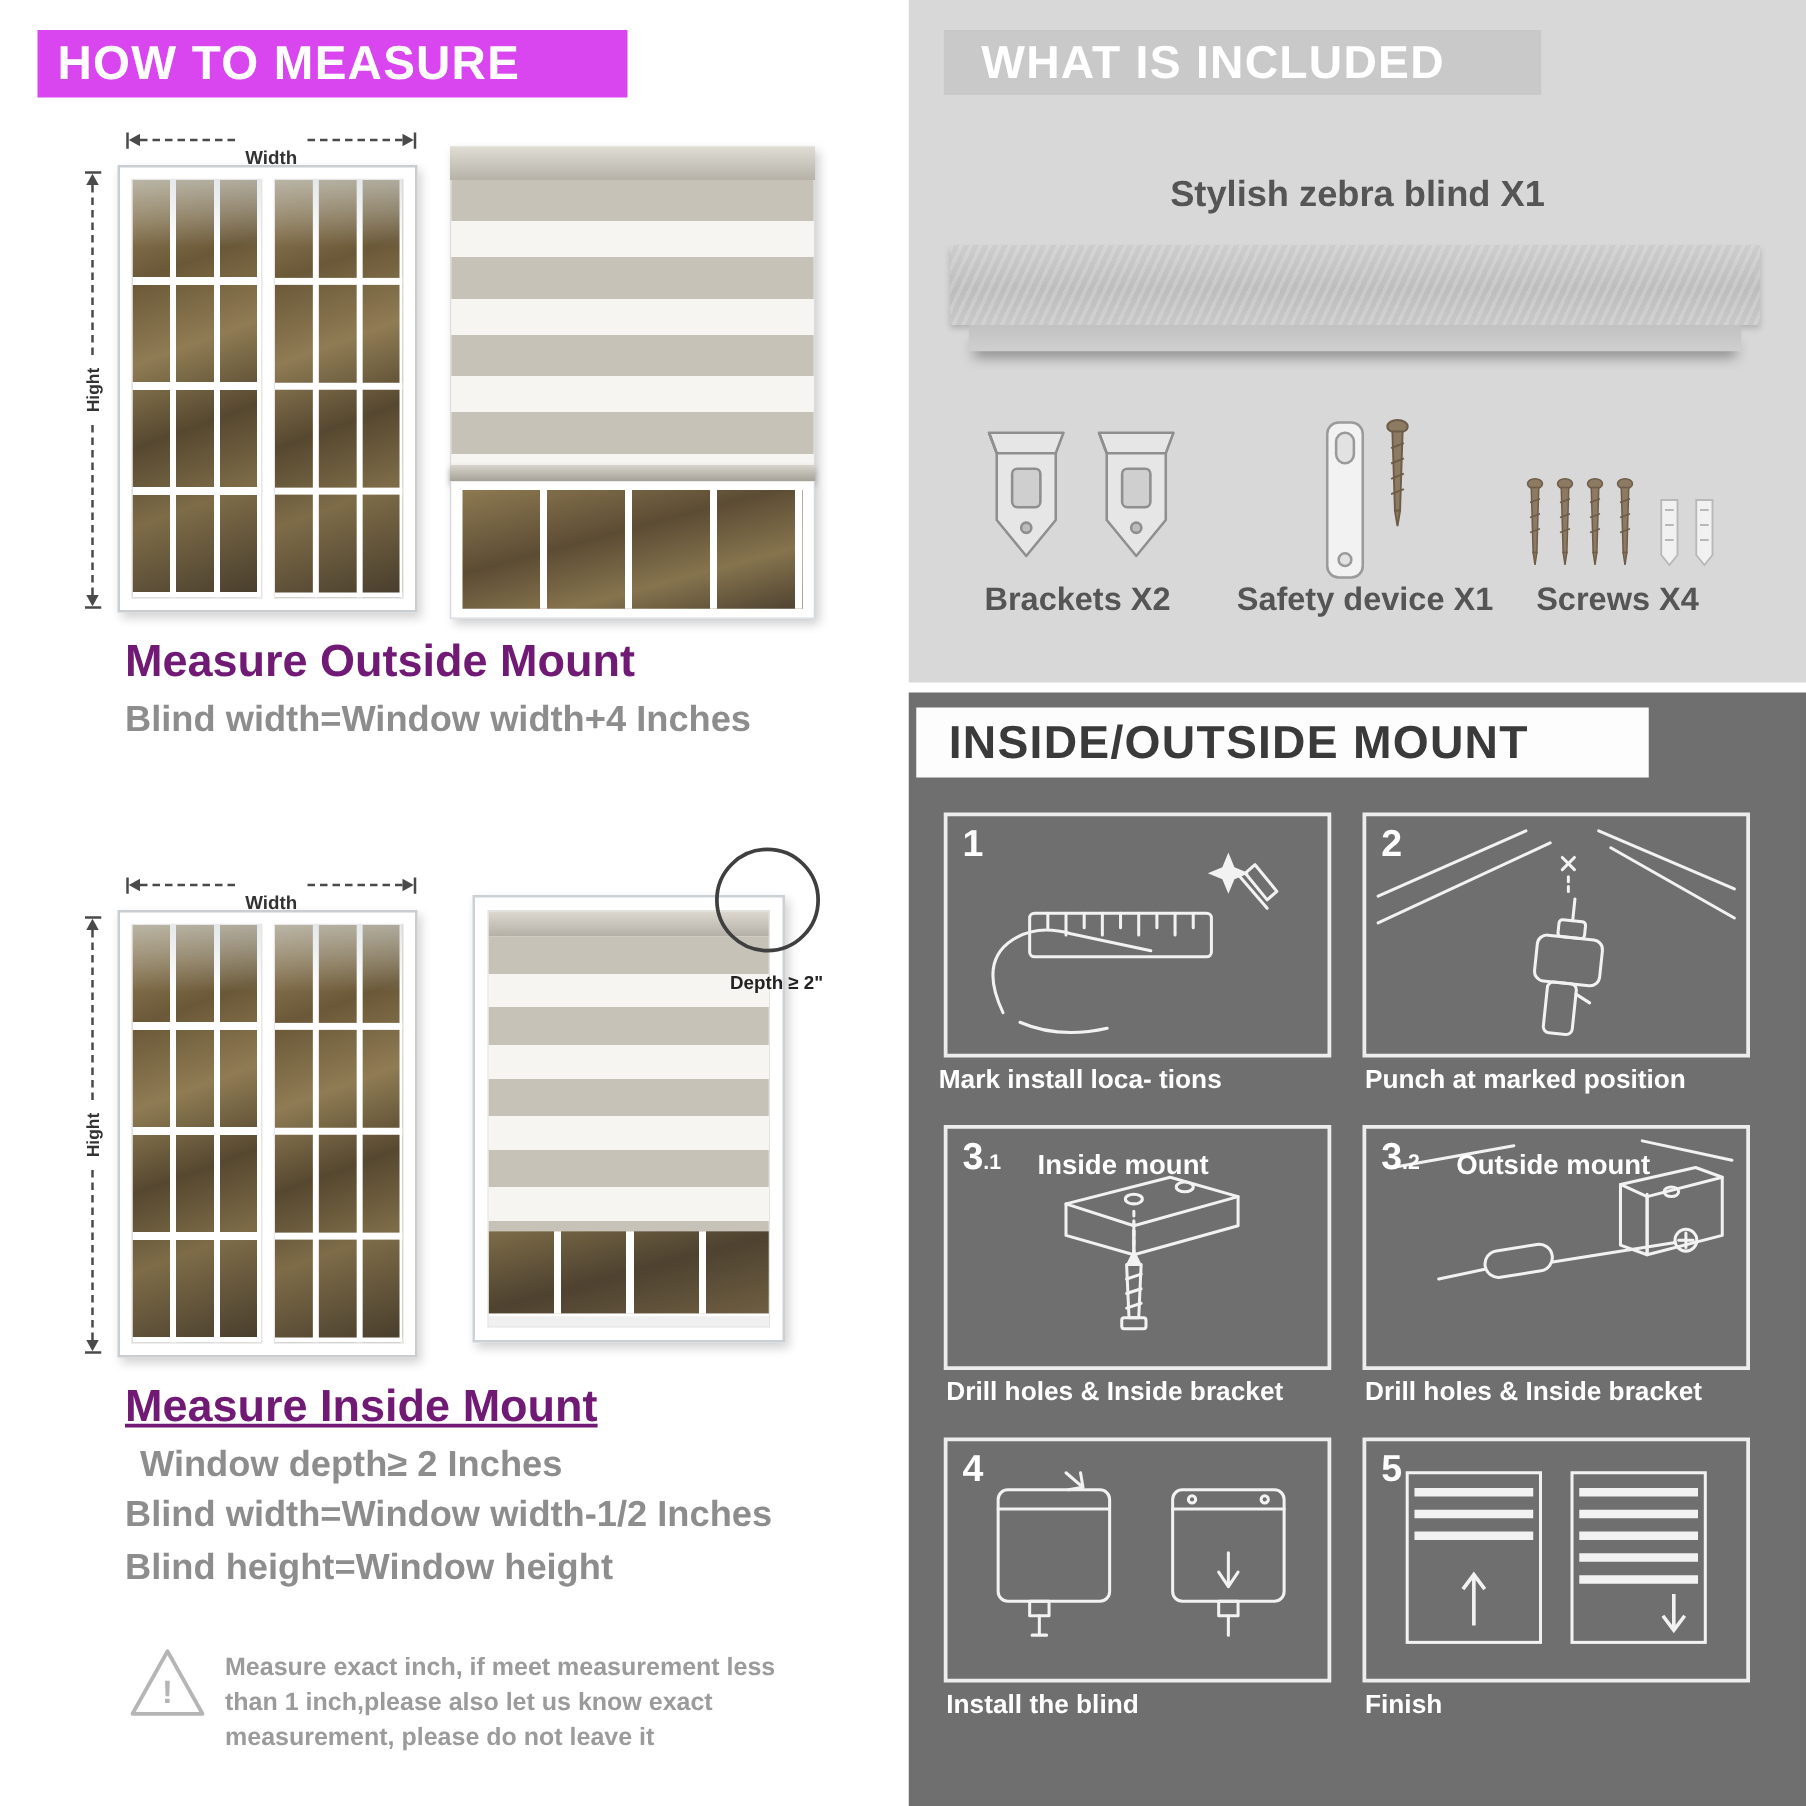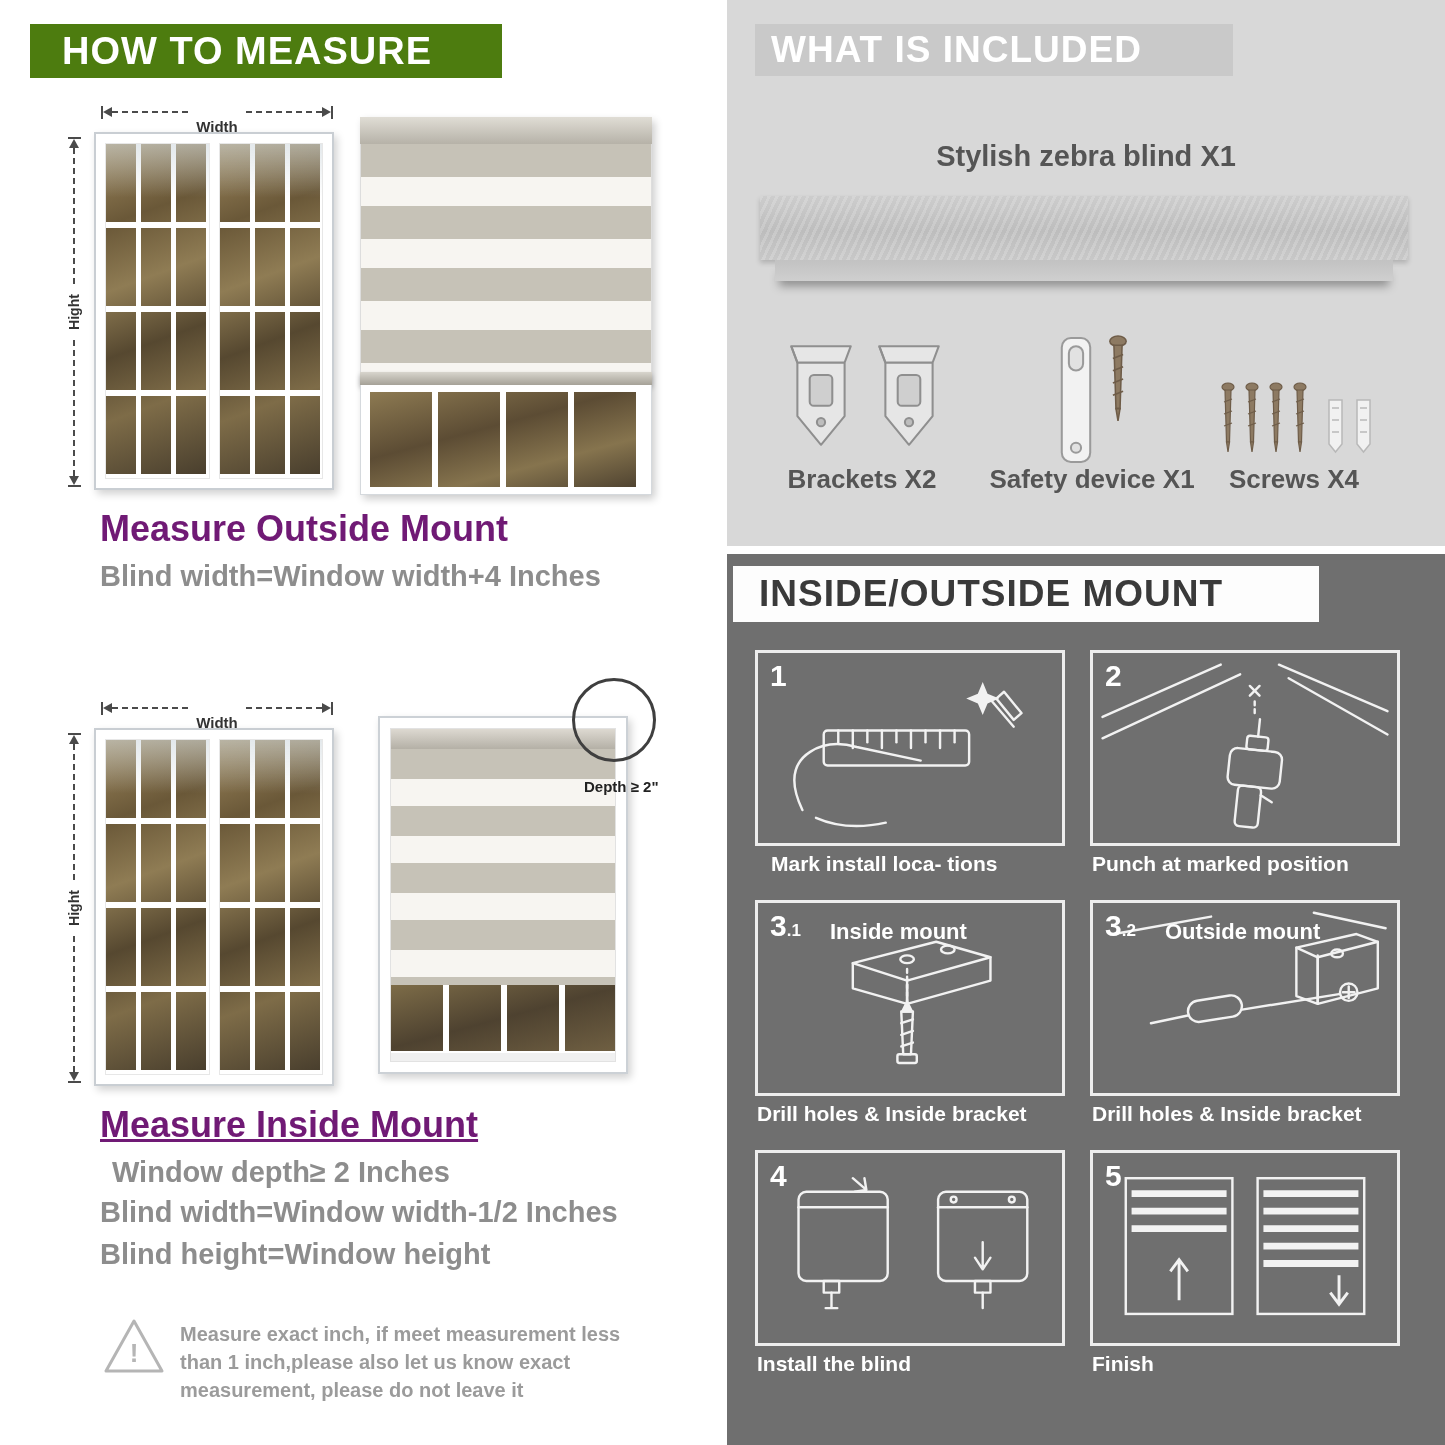--- a/index.html
+++ b/index.html
@@ -3,22 +3,22 @@
 <meta charset="utf-8">
 <style>
   * { margin:0; padding:0; box-sizing:border-box; }
   html,body { background:#fff; }
   body { font-family:"Liberation Sans", sans-serif; }
   .page { position:relative; width:1445px; height:1445px; background:#fff; overflow:hidden; }
 
   
   .htm-banner{
     position:absolute; left:30px; top:24px; width:472px; height:54px;
-    background:#4d7c0f; color:#fff; font-size:38px; font-weight:bold;
-    line-height:54px; padding-left:32px; letter-spacing:1px;
+    background:#d946ef; color:#fff; font-size:38px; font-weight:bold;
+    line-height:54px; padding-left:16px; letter-spacing:1px;
   }
   .sec-title{ position:absolute; font-size:36px; font-weight:bold; color:#701a75; }
   .sec-line{ position:absolute; font-size:29px; font-weight:bold; color:#8d8d8d; }
 
   
   .harrow{ position:absolute; display:flex; align-items:center; height:16px; }
   .harrow .endt{ width:2px; height:13px; background:#4a4a4a; }
   .harrow .ah{ width:0; height:0; border-top:5px solid transparent; border-bottom:5px solid transparent; }
   .harrow .ah.l{ border-right:9px solid #4a4a4a; }
   .harrow .ah.r{ border-left:9px solid #4a4a4a; }
@@ -94,21 +94,21 @@
   .warn-icon{ position:absolute; }
   .warn-text{
     position:absolute; font-size:20px; color:#9b9b9b; width:452px; line-height:1.4; font-weight:bold;
   }
 
   
   .panel-top{ position:absolute; left:727px; top:0; width:718px; height:546px; background:#d8d8d8; }
   .wii-banner{
     position:absolute; left:28px; top:24px; width:478px; height:52px;
     background:#c9c9c9; color:#fff; font-size:37px; font-weight:bold;
-    line-height:52px; padding-left:16px; letter-spacing:1px;
+    line-height:52px; padding-left:30px; letter-spacing:1px;
   }
   .blind-x1{ position:absolute; left:0; top:140px; width:100%; text-align:center;
     font-size:29px; font-weight:bold; color:#555; }
   .headrail{
     position:absolute; left:33px; top:196px; width:648px; height:64px;
     background:
       repeating-linear-gradient(115deg, rgba(255,255,255,.18) 0 3px, rgba(0,0,0,0) 3px 7px),
       linear-gradient(180deg,#cdcdcd,#bdbdbd 55%,#c8c8c8);
     box-shadow:0 3px 5px rgba(0,0,0,.18);
   }
@@ -135,21 +135,21 @@
   .step-box{ position:absolute; width:310px; height:196px; border:3px solid #ededed; }
   .step-box svg{ position:absolute; left:0; top:0; width:100%; height:100%; }
   .step-num{ position:absolute; top:6px; left:12px; color:#fff; font-weight:bold; font-size:30px; z-index:2; }
   .step-num .sub{ font-size:17px; }
   .step-title{ position:absolute; top:16px; left:72px; color:#fff; font-weight:bold; font-size:22px; z-index:2; }
   .step-cap{ position:absolute; color:#fff; font-weight:bold; font-size:21px; white-space:nowrap; }
   
   .pos-r1c1{ left:28px;  top:96px; }  .pos-r1c2{ left:363px; top:96px; }
   .pos-r2c1{ left:28px;  top:346px;text-align:center; } .pos-r2c2{ left:363px; top:346px;padding-left:21px; }
   .pos-r3c1{ left:28px;  top:596px; } .pos-r3c2{ left:363px; top:596px; }
-  .cap-r1c1{ left:44px;  top:298px; } .cap-r1c2{ left:365px; top:298px; }
+  .cap-r1c1{ left:24px;  top:298px; } .cap-r1c2{ left:365px; top:298px; }
   .cap-r2c1{ left:30px;  top:548px; } .cap-r2c2{ left:365px; top:548px; }
   .cap-r3c1{ left:30px;  top:798px; } .cap-r3c2{ left:365px; top:798px; }
 </style>
 </head>
 <body>
 
 <div class="page">
 
   <div class="htm-banner">HOW TO MEASURE</div>
 

